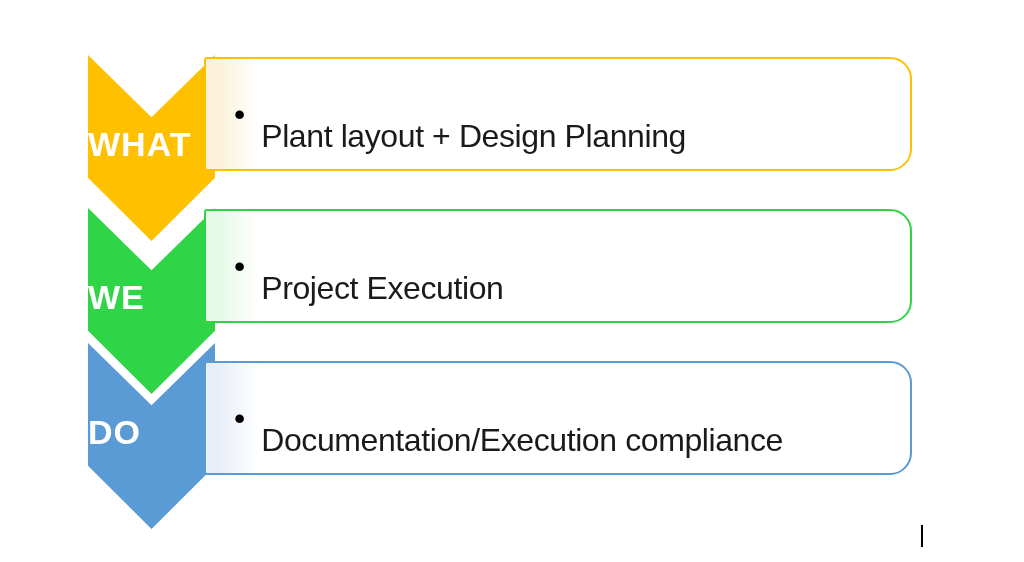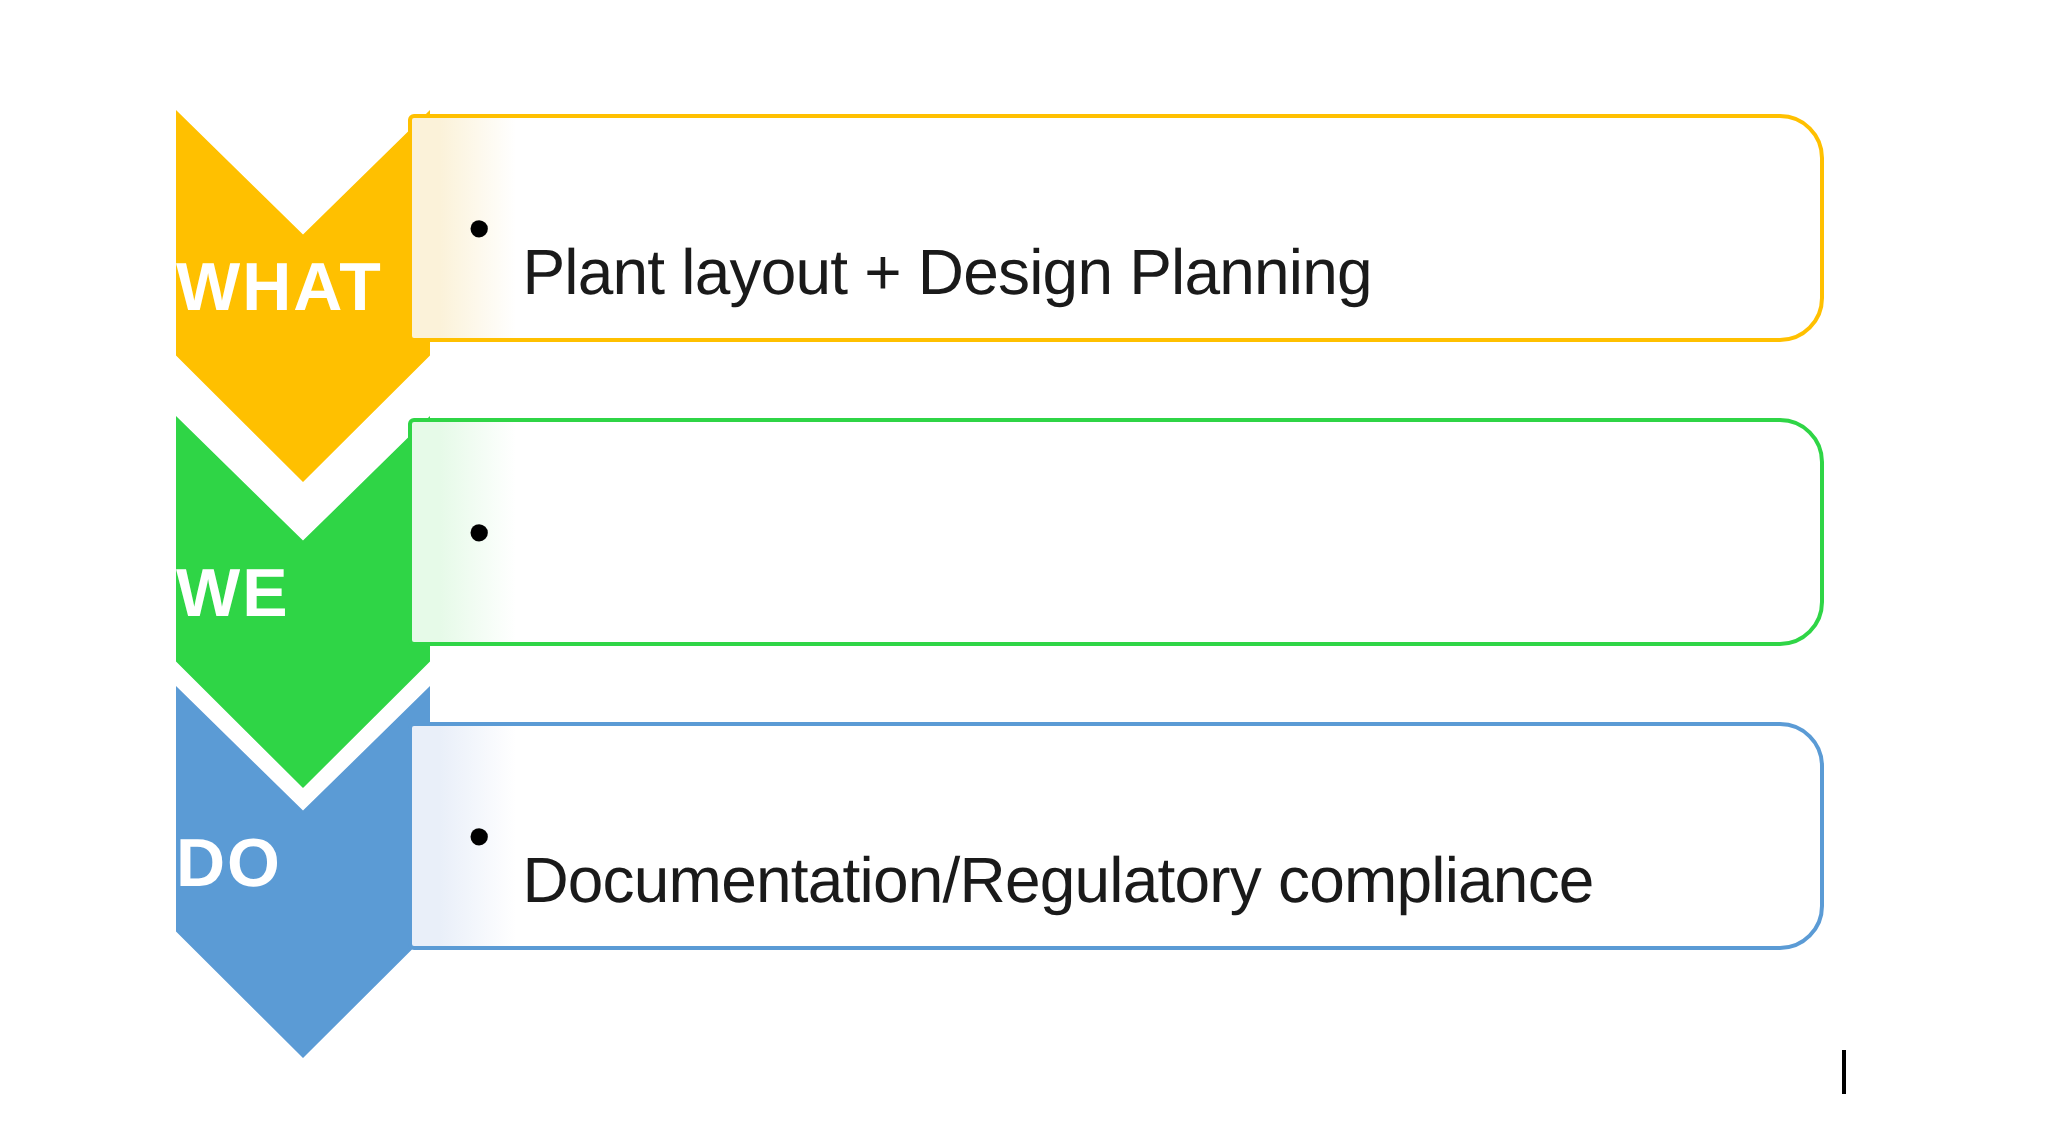--- a/index.html
+++ b/index.html
@@ -98,28 +98,29 @@
       <span class="card-text">Plant layout + Design Planning</span>
     </div>
   </div>
 
   <div class="step step1" style="--c: #2FD546; --tint: #E6FAE8;">
     <div class="chevron">
       <span class="chev-label">WE</span>
     </div>
     <div class="card">
       <span class="bullet">•</span>
+      <span class="card-text">Project Execution</span>
     </div>
   </div>
 
   <div class="step step2" style="--c: #5B9BD5; --tint: #E9EFF9;">
     <div class="chevron">
       <span class="chev-label">DO</span>
     </div>
     <div class="card">
       <span class="bullet">•</span>
-      <span class="card-text">Documentation/Regulatory compliance</span>
+      <span class="card-text">Documentation/Execution compliance</span>
     </div>
   </div>
 
   <div class="caret"></div>
 
 </div>
 
 </body></html>

